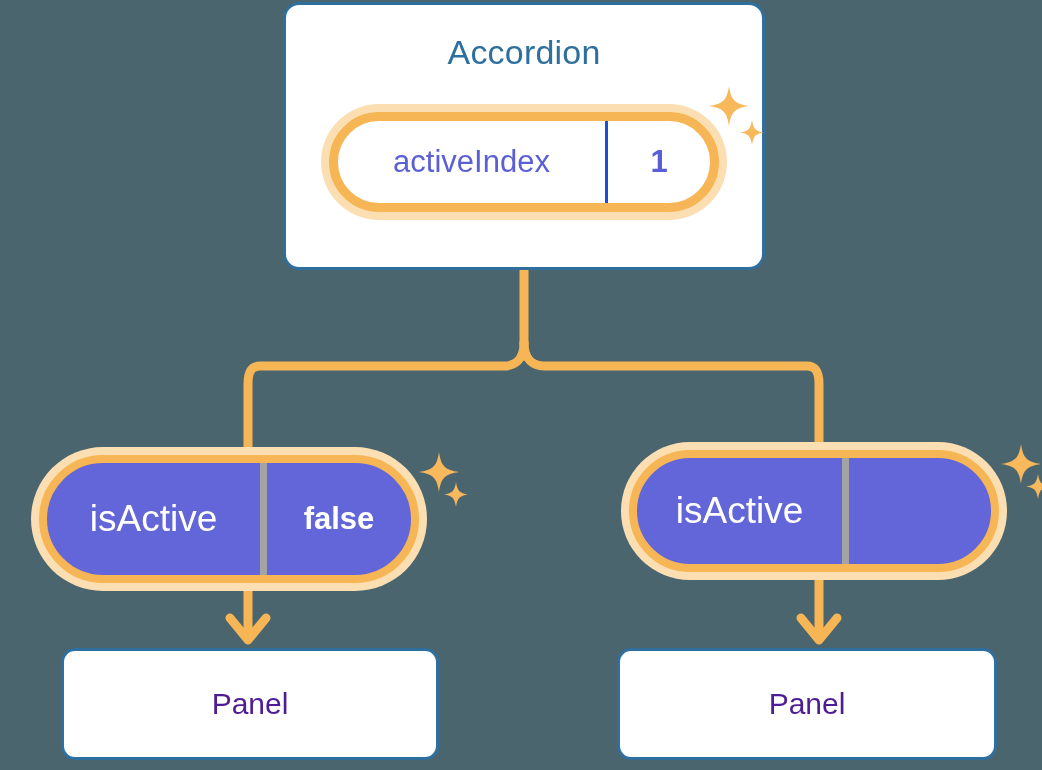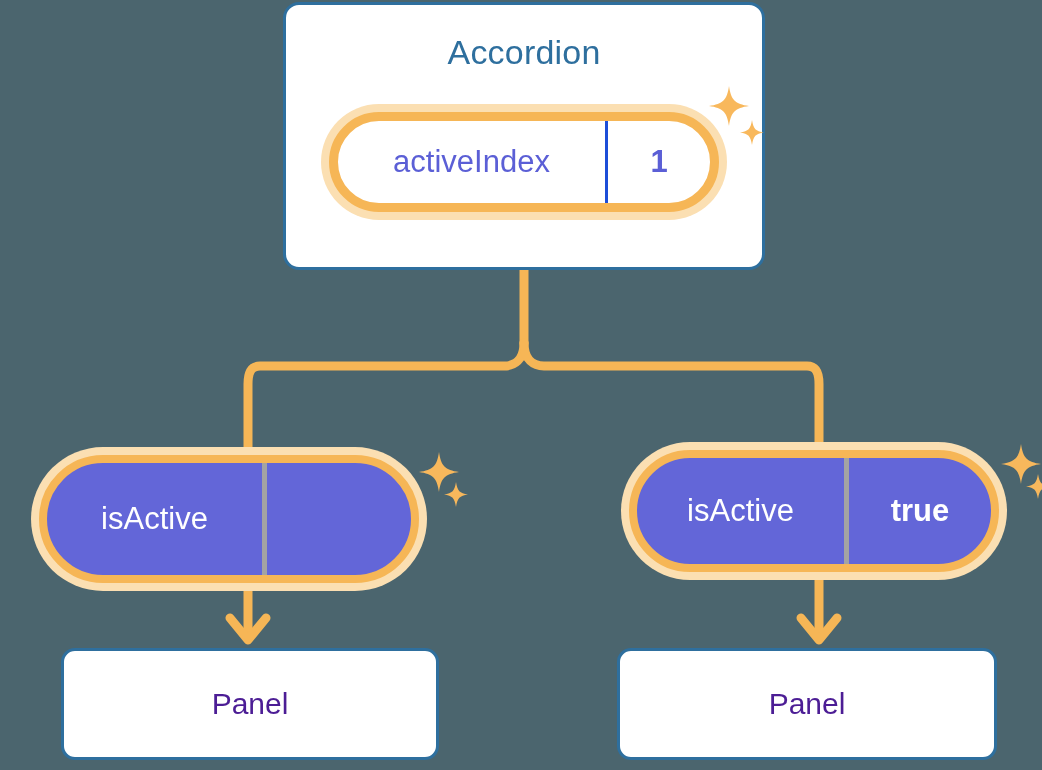--- a/index.html
+++ b/index.html
@@ -101,23 +101,23 @@
     font-weight: 700;
   }
 
   
   .pill-solid {
     background: #6366d8;
     overflow: hidden;
   }
   .pill-solid .pill-key {
     color: #ffffff;
-    font-size: 31px;
-    font-weight: 400;
-    border-right: 5px solid #a3a3a3;
+    font-size: 37px;
+    font-weight: 400;
+    border-right: 7px solid #a3a3a3;
   }
   .pill-solid .pill-val {
     color: #ffffff;
     font-size: 31px;
     font-weight: 700;
   }
   #isactive-false-pill {
     left: 22px;
     top: 455px;
     width: 380px;
@@ -204,34 +204,34 @@
     <div class="pill-val">1</div>
   </div>
 
   <svg class="sparkle-group" id="sparkles-root" width="70" height="80" viewBox="0 0 70 80" aria-hidden="true">
     <path fill="#f8b85c" d="M24 4 C26 18 30 22 44 24 C30 26 26 30 24 44 C22 30 18 26 4 24 C18 22 22 18 24 4 Z"></path>
     <path fill="#f8b85c" d="M47 38 C48.4 47 50.6 49.2 59 50.5 C50.6 51.8 48.4 54 47 63 C45.6 54 43.4 51.8 35 50.5 C43.4 49.2 45.6 47 47 38 Z"></path>
   </svg>
 
   <div class="pill pill-solid" id="isactive-false-pill">
     <div class="pill-key">isActive</div>
+    <div class="pill-val">false</div>
   </div>
 
   <svg class="sparkle-group" id="sparkles-left" width="70" height="80" viewBox="0 0 70 80" aria-hidden="true">
     <path fill="#f8b85c" d="M24 10 C26 24 30 28 44 30 C30 32 26 36 24 50 C22 36 18 32 4 30 C18 28 22 24 24 10 Z"></path>
     <path fill="#f8b85c" d="M41 40 C42.4 49 44.6 51.2 53 52.5 C44.6 53.8 42.4 56 41 65 C39.6 56 37.4 53.8 29 52.5 C37.4 51.2 39.6 49 41 40 Z"></path>
   </svg>
 
   <div class="node-card" id="panel-left">
     <div class="panel-label">Panel</div>
   </div>
 
   <div class="pill pill-solid" id="isactive-true-pill">
     <div class="pill-key">isActive</div>
-    <div class="pill-val">true</div>
   </div>
 
   <svg class="sparkle-group" id="sparkles-right" width="70" height="80" viewBox="0 0 70 80" aria-hidden="true">
     <path fill="#f8b85c" d="M22 10 C24 24 28 28 42 30 C28 32 24 36 22 50 C20 36 16 32 2 30 C16 28 20 24 22 10 Z"></path>
     <path fill="#f8b85c" d="M39 40 C40.4 49 42.6 51.2 51 52.5 C42.6 53.8 40.4 56 39 65 C37.6 56 35.4 53.8 27 52.5 C35.4 51.2 37.6 49 39 40 Z"></path>
   </svg>
 
   <div class="node-card" id="panel-right">
     <div class="panel-label">Panel</div>
   </div>

